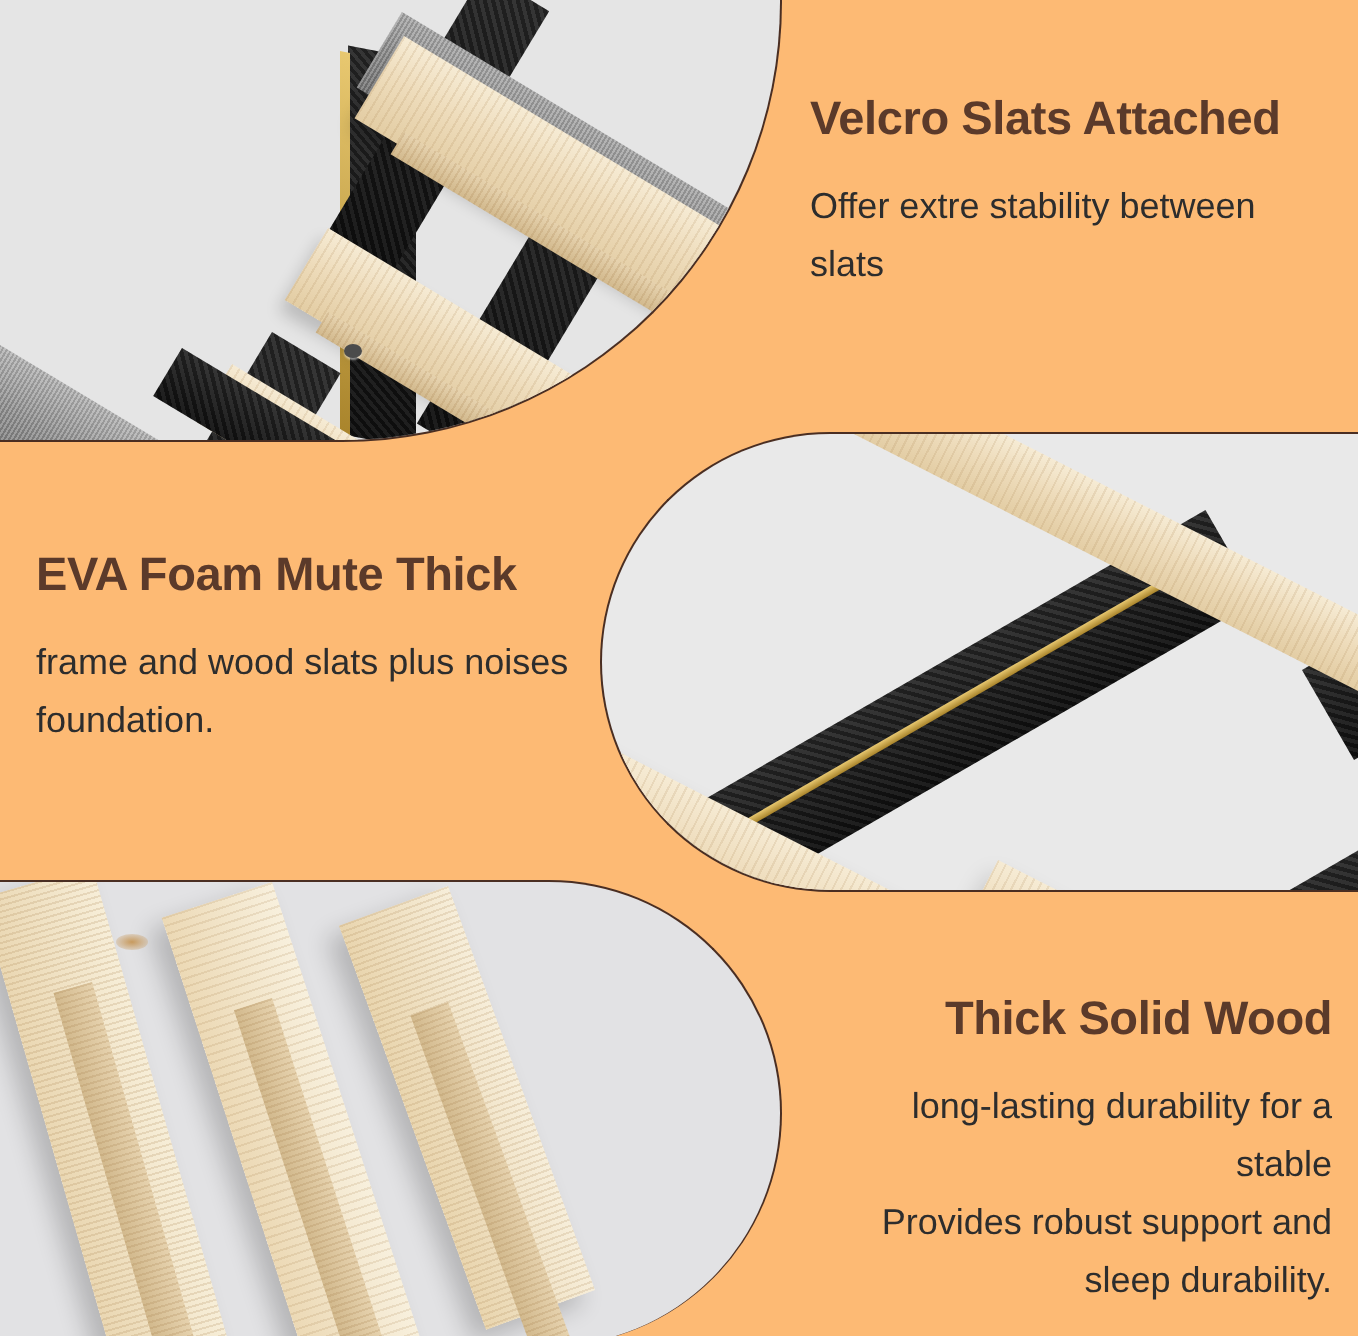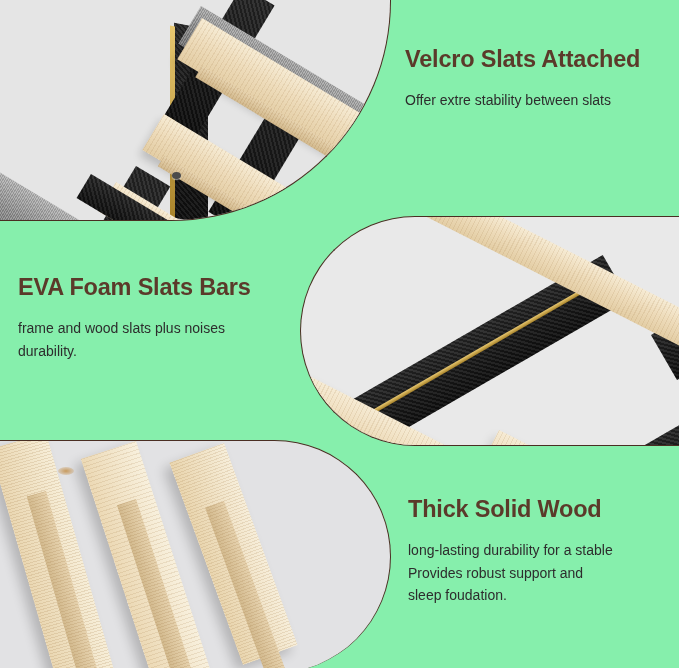--- a/index.html
+++ b/index.html
@@ -6,21 +6,21 @@
   body{
     width:679px;height:668px;
     background:#ffffff;
     font-family:"Liberation Sans","DejaVu Sans",sans-serif;
     overflow:hidden;
     position:relative;
   }
   .infographic{
     position:absolute;inset:0;
     width:679px;height:668px;
-    background:#86efac;
+    background:#fdba74;
   }
 
   
   .photo{
     position:absolute;
     overflow:hidden;
     background:#e4e4e4;
     border:1.4px solid #4a2e22;
   }
   .photo .scene{position:absolute;inset:-2px;overflow:hidden;}
@@ -61,34 +61,34 @@
   }
   .wood.edge{
     background:
       repeating-linear-gradient(90deg,rgba(168,130,80,.22) 0 1px,rgba(255,255,255,0) 1px 3px),
       linear-gradient(180deg,#e6d2ae,#d2b98d);
   }
 
   
   #panel1-text{position:absolute;left:405px;top:46px;width:262px;}
   #panel2-text{position:absolute;left:18px;top:274px;width:268px;}
-  #panel3-text{position:absolute;left:408px;top:496px;width:258px;}
+  #panel3-text{position:absolute;left:408px;top:496px;width:258px;text-align:right;}
 
   .headline{
     color:#5b3a2a;
     font-size:23.5px;
     font-weight:bold;
     letter-spacing:-.2px;
     margin:0 0 16px 0;
     line-height:1.15;
     white-space:nowrap;
   }
   .body-copy{
     color:#2d2d2d;
-    font-size:14px;
+    font-size:18px;
     line-height:1.62;
     margin:0;
     font-weight:normal;
   }
 
   
   #panel2-photo{
     left:300px;top:216px;
     width:381px;height:228px;
     border-right:none;
@@ -163,23 +163,23 @@
 
       <div class="wood" style="left:-70px;top:120px;width:520px;height:60px;transform:rotate(27deg);transform-origin:0 0;box-shadow:0 8px 12px rgba(0,0,0,.20);"></div>
 
       <div class="wood" style="left:200px;top:215px;width:320px;height:62px;transform:rotate(27deg);transform-origin:0 0;box-shadow:0 8px 12px rgba(0,0,0,.18);"></div>
 
       <div class="wood" style="left:140px;top:-30px;width:320px;height:34px;transform:rotate(27deg);transform-origin:0 0;"></div>
     </div>
   </div>
 
   <div id="panel2-text">
-    <h2 class="headline">EVA Foam Slats Bars</h2>
+    <h2 class="headline">EVA Foam Mute Thick</h2>
     <p class="body-copy">frame and wood slats plus noises</p>
-    <p class="body-copy">durability.</p>
+    <p class="body-copy">foundation.</p>
   </div>
 
   <div class="photo" id="panel3-photo">
     <div class="scene">
 
       <div class="wood" style="left:50px;top:-6px;width:250px;height:58px;transform:rotate(74deg);transform-origin:0 0;box-shadow:4px 8px 12px rgba(0,0,0,.20);
                   background:repeating-linear-gradient(90deg,rgba(168,130,80,.20) 0 1px,rgba(255,255,255,0) 1px 3px),linear-gradient(180deg,#f7eed8,#ead7b2);"></div>
       <div class="wood edge" style="left:50px;top:52px;width:250px;height:20px;transform:rotate(74deg);transform-origin:0 0;"></div>
 
       <div class="wood" style="left:140px;top:2px;width:268px;height:58px;transform:rotate(72deg);transform-origin:0 0;box-shadow:4px 8px 12px rgba(0,0,0,.20);
@@ -192,16 +192,16 @@
 
       <div style="position:absolute;left:62px;top:28px;width:16px;height:8px;border-radius:50%;
                   background:radial-gradient(ellipse,#c79a5e,rgba(199,154,94,0));"></div>
     </div>
   </div>
 
   <div id="panel3-text">
     <h2 class="headline">Thick Solid Wood</h2>
     <p class="body-copy">long-lasting durability for a stable</p>
     <p class="body-copy">Provides robust support and</p>
-    <p class="body-copy">sleep foudation.</p>
+    <p class="body-copy">sleep durability.</p>
   </div>
 
 </div>
 
 </body></html>

